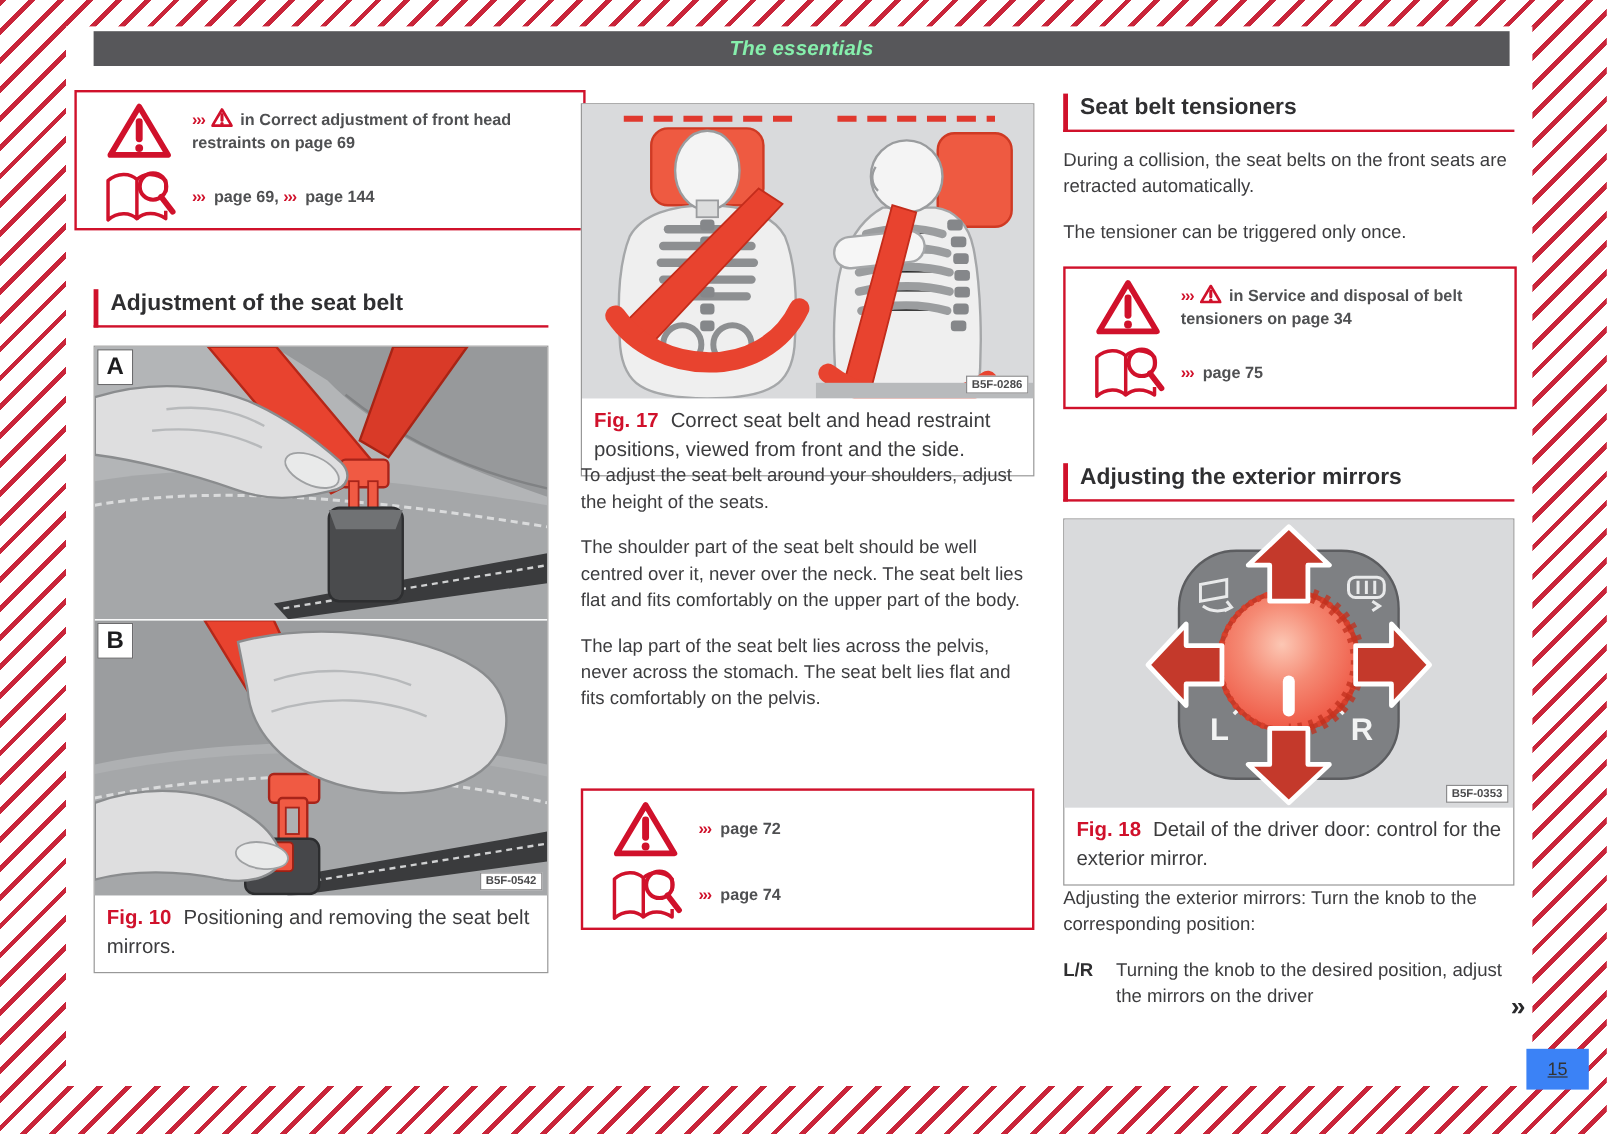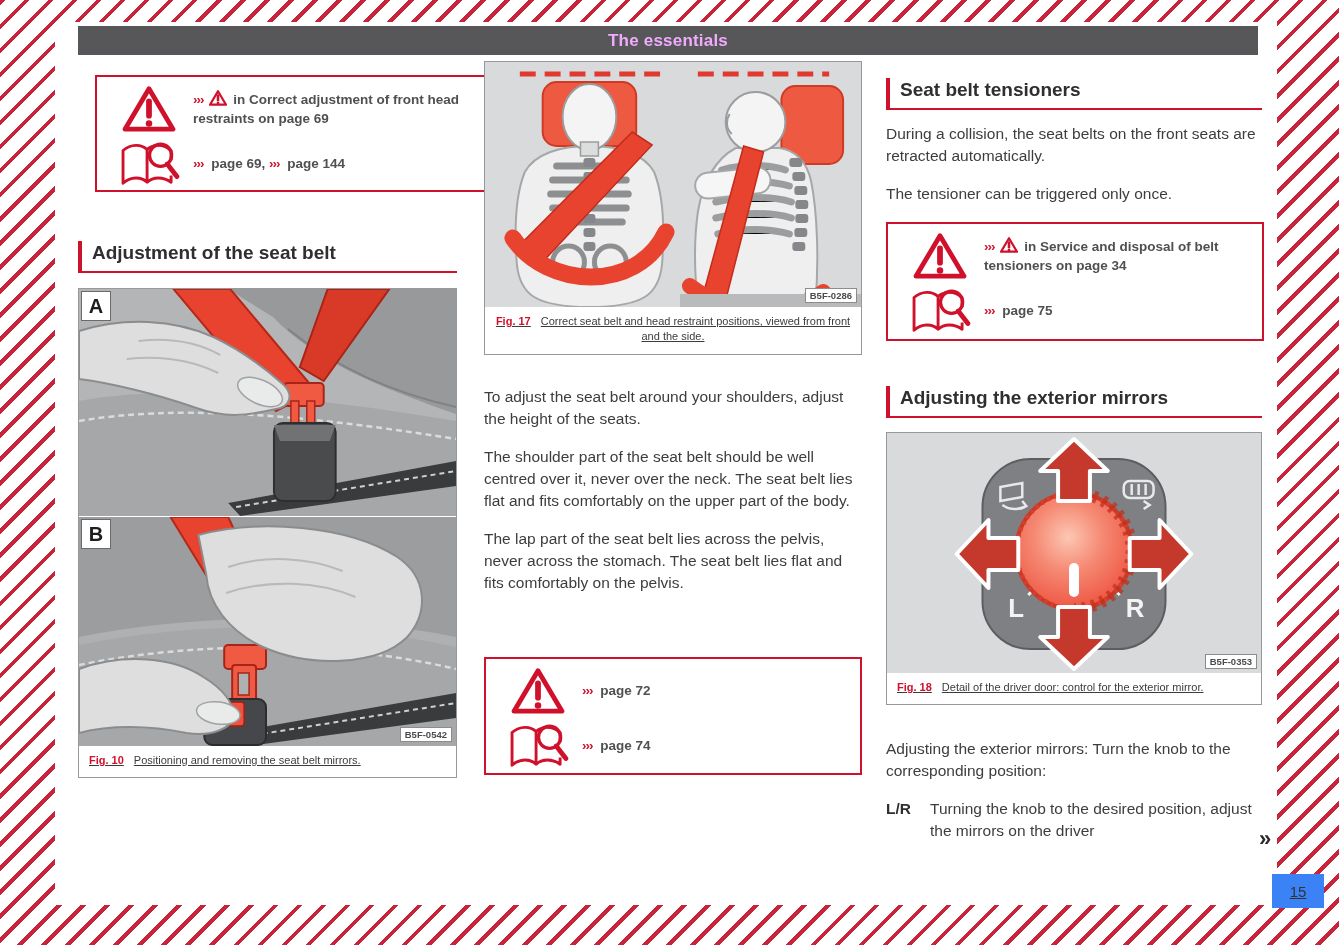--- a/index.html
+++ b/index.html
@@ -8,42 +8,42 @@
     position:relative; overflow:hidden;
     font-family:"Liberation Sans", sans-serif;
     background:repeating-linear-gradient(135deg, #c9253a 0px, #c9253a 4px, #ffffff 4px, #ffffff 17px);
   }
   .page { position:absolute; left:55px; top:22px; width:1222px; height:883px; background:#fff; }
   .abs { position:absolute; }
 
   .header-bar {
     left:23px; top:4px; width:1180px; height:29px; background:#57575a;
     display:flex; align-items:center; justify-content:center;
-    color:#f0abfc; font-size:17px; font-weight:700; letter-spacing:.2px;
+    color:#86efac; font-size:17px; font-weight:700; letter-spacing:.2px;font-style:italic;
   }
 
   .section-heading {
     border-left:4px solid #d0112b; border-bottom:2px solid #d0112b;
     padding:1px 0 7px 10px; font-size:19px; font-weight:700; color:#2f2f31;
   }
 
   .warn-box {
     border:2px solid #d0112b; background:#fff;
     display:grid; grid-template-columns:88px 1fr; align-items:center;
     padding:8px 10px 8px 8px; row-gap:6px;
   }
   .warn-icon-cell { display:flex; align-items:center; justify-content:center; }
   .xref { font-weight:700; color:#4f5052; font-size:13.5px; line-height:1.4; }
   .chev { color:#d0112b; font-weight:700; letter-spacing:-1px; margin-right:4px; }
   .inline-warn { vertical-align:-2px; margin:0 3px 0 1px; }
 
   .figure { border:1px solid #989898; background:#fff; }
   .fig-img { position:relative; overflow:hidden; background:#d9dadc; }
   .fig-img svg { display:block; }
-  .fig-caption { padding:7px 10px 9px 10px; font-size:11px; color:#3c3c3e; line-height:1.4;text-decoration:underline; }
+  .fig-caption { padding:7px 10px 9px 10px; font-size:17px; color:#3c3c3e; line-height:1.4; }
   .fig-label { color:#d0112b; font-weight:700; margin-right:10px; }
   .img-code {
     position:absolute; right:4px; bottom:4px; background:#fff; border:1px solid #8c8c8e;
     font-size:9.5px; color:#4b4b4d; padding:0 4px; line-height:13px; font-weight:700;
   }
   .panel-label {
     position:absolute; left:2px; top:2px; width:30px; height:30px; background:#fff;
     border:1px solid #6b6b6d; display:flex; align-items:center; justify-content:center;
     font-size:20px; font-weight:700; color:#1d1d1f;
   }
@@ -61,21 +61,21 @@
 </style>
 </head>
 <body>
 
 <div class="page">
 
   <div class="abs header-bar">
     <span>The essentials</span>
   </div>
 
-  <div class="abs warn-box" style="left:40px; top:53px; width:426px; height:117px;">
+  <div class="abs warn-box" style="left:7px; top:53px; width:426px; height:117px;">
     <div class="warn-icon-cell">
       <svg width="54" height="48" viewBox="0 0 56 50">
         <polygon points="28,4 53,46 3,46" fill="none" stroke="#d0112b" stroke-width="5" stroke-linejoin="round"></polygon>
         <line x1="28" y1="17" x2="28" y2="32" stroke="#d0112b" stroke-width="6" stroke-linecap="round"></line>
         <circle cx="28" cy="40" r="3.4" fill="#d0112b"></circle>
       </svg>
     </div>
     <div class="xref">
       <span class="chev">›››</span><svg class="inline-warn" width="18" height="16" viewBox="0 0 56 50">
           <polygon points="28,4 53,46 3,46" fill="none" stroke="#d0112b" stroke-width="7" stroke-linejoin="round"></polygon>
@@ -148,21 +148,21 @@
         <ellipse cx="140" cy="196" rx="22" ry="11" fill="#e9eaea" stroke="#9fa1a3" stroke-width="1.5" transform="rotate(8 140 196)"></ellipse>
       </svg>
       <div class="panel-label">B</div>
       <div class="img-code">B5F-0542</div>
     </div>
     <div class="fig-caption">
       <span class="fig-label">Fig. 10</span><span>Positioning and removing the seat belt mirrors.</span>
     </div>
   </div>
 
-  <div class="abs figure" style="left:429px; top:39px; width:378px;text-align:center;">
+  <div class="abs figure" style="left:429px; top:64px; width:378px;">
     <div class="fig-img" style="width:376px; height:245px;">
       <svg width="376" height="245" viewBox="0 0 378 245" preserveAspectRatio="none">
         <rect width="378" height="245" fill="#d9dadc"></rect>
 
         <line x1="35" y1="12" x2="178" y2="12" stroke="#e0392e" stroke-width="5" stroke-dasharray="16,9"></line>
         <rect x="58" y="20" width="94" height="64" rx="14" fill="#ee5a41" stroke="#cf3a24" stroke-width="2"></rect>
         <path d="M40,110 C50,92 75,84 105,84 C135,84 160,92 170,110 C179,132 181,162 178,202 C175,232 160,245 105,245 C50,245 35,232 32,202 C29,162 31,132 40,110 Z" fill="#efefef" stroke="#a5a7a9" stroke-width="2"></path>
         <ellipse cx="105" cy="55" rx="27" ry="33" fill="#f4f4f4" stroke="#9a9c9e" stroke-width="2"></ellipse>
         <rect x="96" y="80" width="18" height="14" fill="#dcdddd" stroke="#9a9c9e" stroke-width="1.5"></rect>
         <g stroke="#8d8f91" stroke-width="7" stroke-linecap="round">

